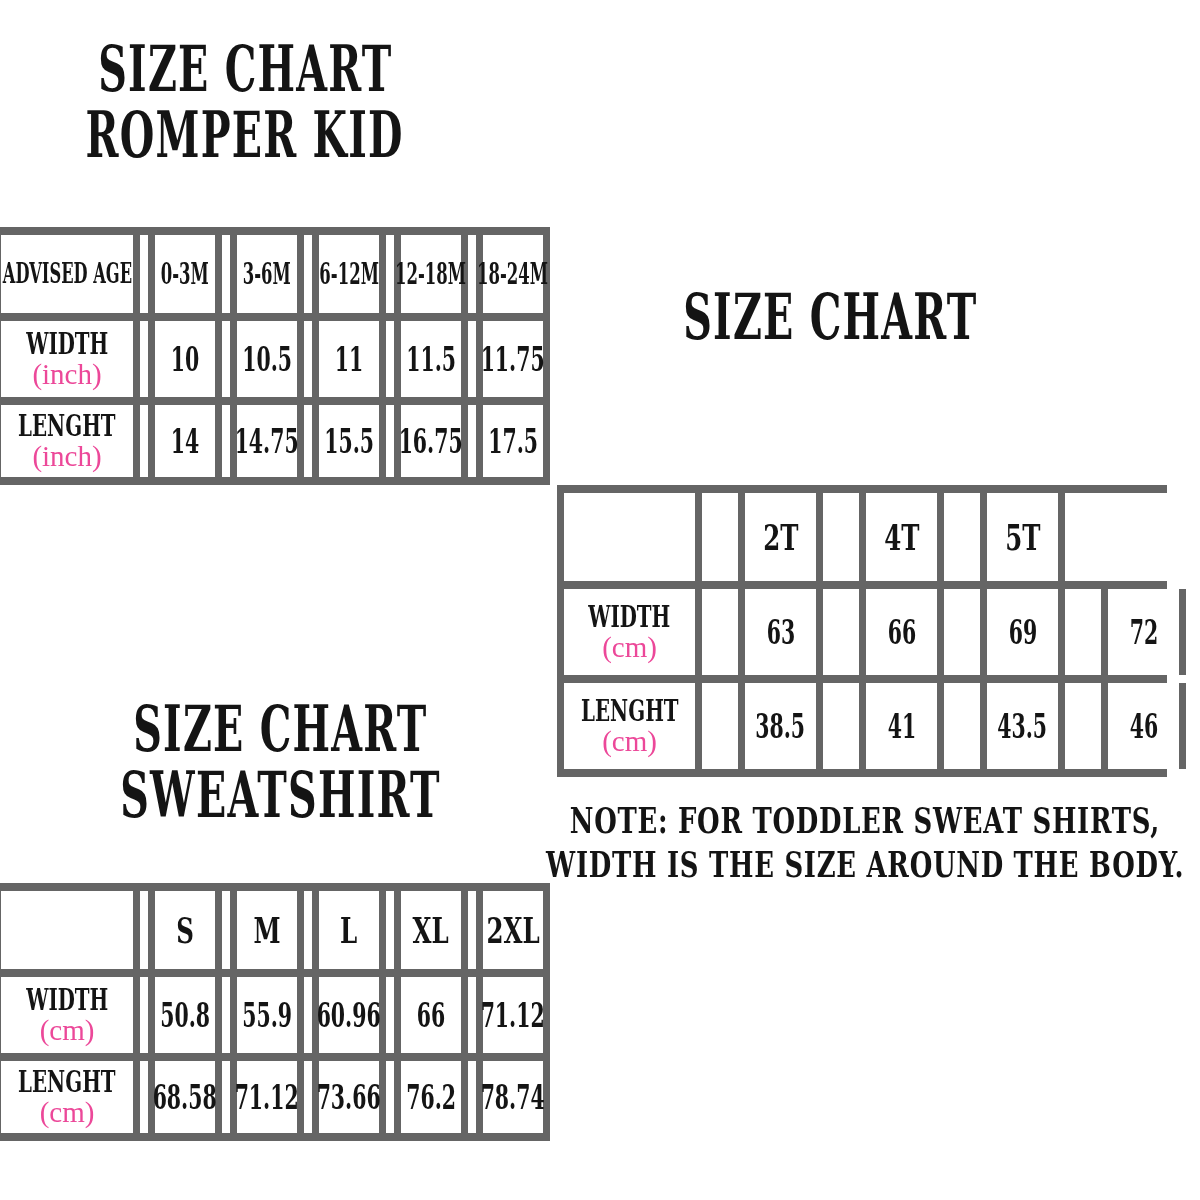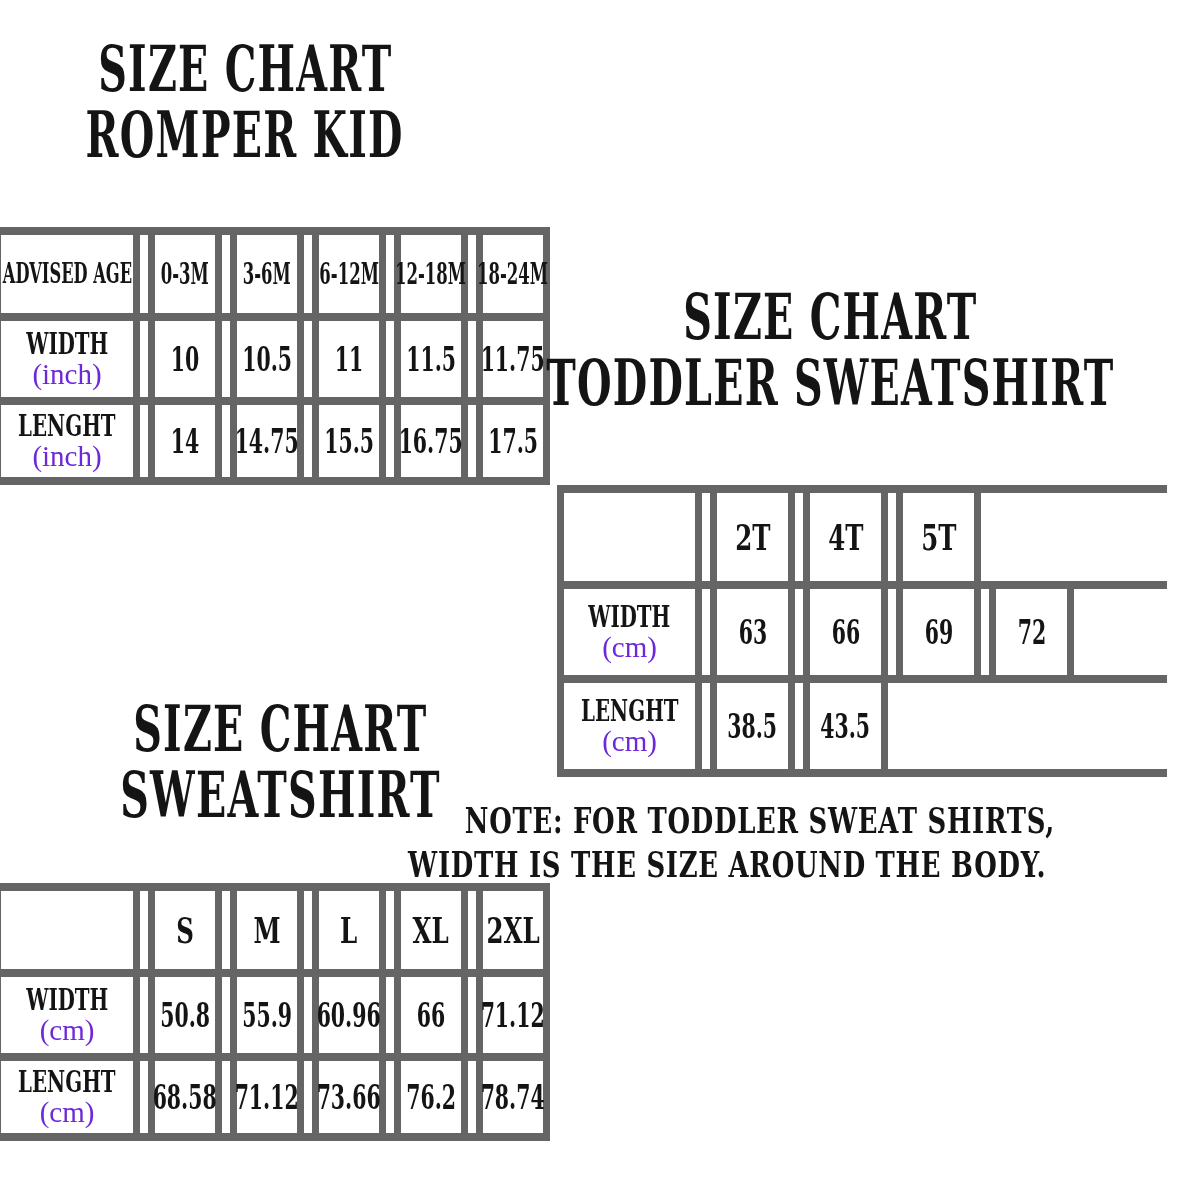--- a/index.html
+++ b/index.html
@@ -16,48 +16,48 @@
     transform-origin:center center;
   }
   .t-title{font-size:64px;letter-spacing:2px;transform:scaleX(0.62);}
   .t-note{font-size:36px;letter-spacing:1px;transform:scaleX(0.72);}
   .colhead{font-size:30px;transform:scaleX(0.55);}
   .colhead-big{font-size:36px;transform:scaleX(0.68);}
   .rowlabel{font-size:30px;transform:scaleX(0.66);}
   .rowlabel-wide{font-size:28px;transform:scaleX(0.58);}
   .num{font-size:33px;transform:scaleX(0.62);}
   .unit{
-    font-family:"Liberation Serif",serif;font-size:29px;color:#6d28d9;
+    font-family:"Liberation Serif",serif;font-size:29px;color:#ec4899;
     line-height:31px;display:inline-block;
   }
 
   .title-block{position:absolute;text-align:center;}
   .t-line{height:66px;display:flex;align-items:center;justify-content:center;}
-  .n-line{height:44px;display:flex;align-items:center;justify-content:flex-end;}
+  .n-line{height:44px;display:flex;align-items:center;justify-content:center;}
 
   .tbl{position:absolute;background:transparent;}
   .hbar{height:8px;background:#656565;}
   .trow{display:flex;gap:8px;}
   .tcell{
     box-sizing:border-box;background:#ffffff;
     border-left:7px solid #656565;border-right:7px solid #656565;
     display:flex;flex-direction:column;align-items:center;justify-content:center;
     flex:none;
   }
   
   .c-label1{width:146px;}
   .c-data1{width:74px;}
   #tbl-romper{left:-6px;top:227px;width:556px;}
   #tbl-sweatshirt{left:-6px;top:883px;width:556px;}
   #tbl-romper .r1,#tbl-sweatshirt .r1{height:78px;}
   #tbl-romper .r2,#tbl-sweatshirt .r2{height:76px;}
   #tbl-romper .r3,#tbl-sweatshirt .r3{height:72px;}
   
   .c-label2{width:145px;}
-  .c-data2{width:85px;}
+  .c-data2{width:85px;margin-left:28px;}
   #tbl-toddler{left:557px;top:485px;width:610px;}
   #tbl-toddler .r1{height:88px;}
   #tbl-toddler .r2{height:86px;}
   #tbl-toddler .r3{height:86px;}
 
   #title-romper{left:0;top:36px;width:490px;}
   #title-toddler{left:558px;top:284px;width:545px;}
   #title-sweatshirt{left:30px;top:696px;width:500px;}
   #note-toddler{left:560px;top:798px;width:610px;}
 </style>
@@ -141,23 +141,20 @@
         <span class="ath num">17.5</span>
       </div>
     </div>
     <div class="hbar"></div>
   </div>
 
   <div class="title-block" id="title-toddler">
     <div class="t-line">
       <span class="ath t-title">SIZE CHART</span>
     </div>
-    <div class="t-line">
-      <span class="ath t-title">TODDLER SWEATSHIRT</span>
-    </div>
   </div>
 
   <div class="tbl" id="tbl-toddler">
     <div class="hbar"></div>
     <div class="trow r1">
       <div class="tcell c-label2"></div>
       <div class="tcell c-data2">
         <span class="ath colhead-big">2T</span>
       </div>
       <div class="tcell c-data2">
@@ -189,21 +186,27 @@
     <div class="hbar"></div>
     <div class="trow r3">
       <div class="tcell c-label2">
         <span class="ath rowlabel">LENGHT</span>
         <span class="unit">(cm)</span>
       </div>
       <div class="tcell c-data2">
         <span class="ath num">38.5</span>
       </div>
       <div class="tcell c-data2">
+        <span class="ath num">41</span>
+      </div>
+      <div class="tcell c-data2">
         <span class="ath num">43.5</span>
+      </div>
+      <div class="tcell c-data2">
+        <span class="ath num">46</span>
       </div>
     </div>
     <div class="hbar"></div>
   </div>
 
   <div class="title-block" id="note-toddler">
     <div class="n-line">
       <span class="ath t-note">NOTE: FOR TODDLER SWEAT SHIRTS,</span>
     </div>
     <div class="n-line">

